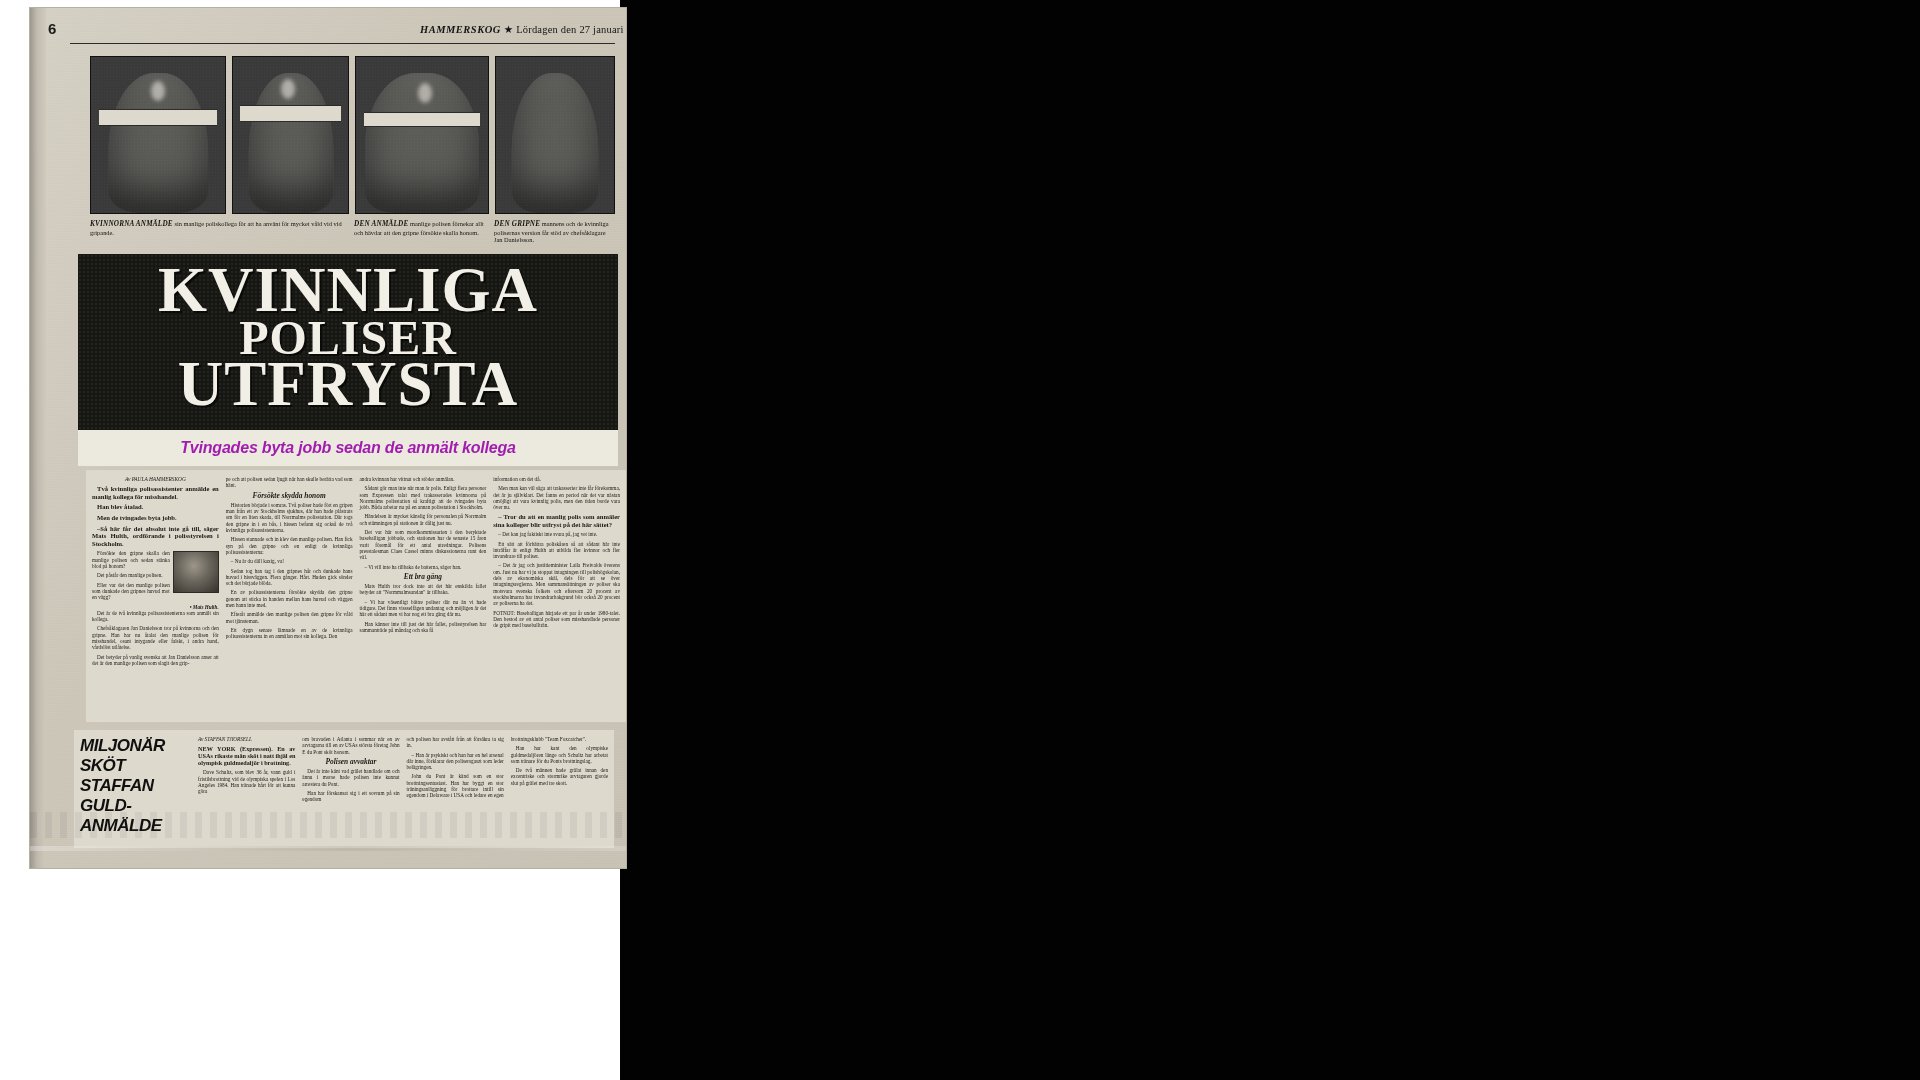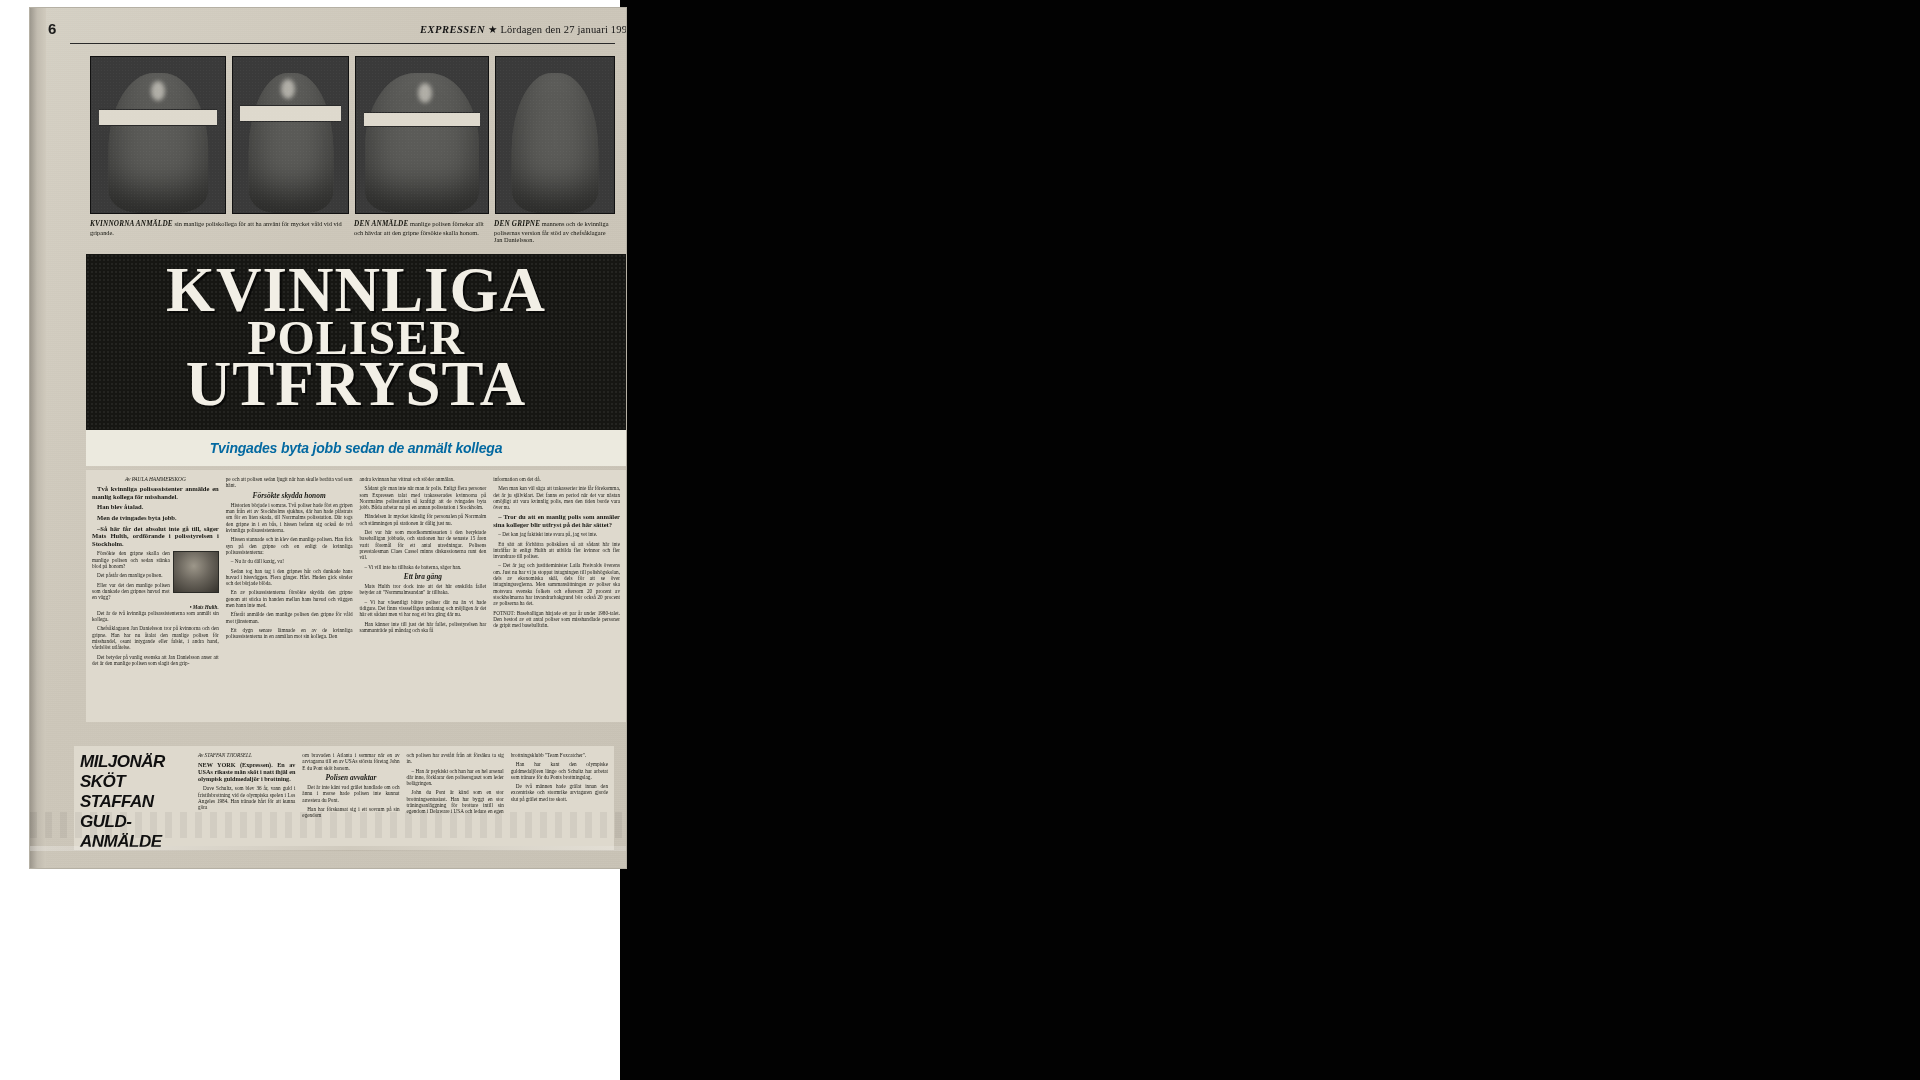--- a/index.html
+++ b/index.html
@@ -121,21 +121,21 @@
   .cap {
     font-family: "Liberation Serif", serif;
     font-size: 6.4px; line-height: 7.6px; color: #15150f;
   }
   .cap b { font-weight: bold; font-style: italic; font-size: 7.2px; letter-spacing: .2px;}
   .cap.c1 { width: 258px; }
   .cap.c2 { width: 134px; }
   .cap.c3 { width: 119px; }
   
   .headline-block {
-    position: absolute; left: 56px; top: 246px; width: 540px; height: 212px;
+    position: absolute; left: 48px; top: 246px; width: 540px; height: 212px;
     background: #161613;
     overflow: hidden;
   }
   .headline-block .noise {
     position: absolute; inset: 0;
     background-image: radial-gradient(rgba(255,255,255,.06) 1px, transparent 1px);
     background-size: 4px 4px;
   }
   .hl {
     position: relative;
@@ -151,21 +151,21 @@
   .hl2 { font-size: 48px; margin-top: -4px; }
   .hl3 { font-size: 63px; margin-top: -4px; }
   .kicker-bar {
     position: absolute; left: 0; bottom: 0; width: 100%; height: 36px;
     background: #eceadf;
     display: flex; align-items: center; justify-content: center;
   }
   .kicker {
     font-family: "Liberation Sans", sans-serif;
     font-style: italic; font-weight: bold;
-    font-size: 14px; color: #0369a1;
+    font-size: 16px; color: #a21caf;
     letter-spacing: -.2px;
   }
   
   .body-cols {
     position: absolute; left: 56px; top: 462px; width: 540px; height: 252px;
     display: flex; gap: 7px;
     background: #ded9cd;
     padding: 6px 6px 8px 6px;
     box-sizing: border-box;
   }
@@ -199,25 +199,25 @@
     margin: 1px 0 2px 3px;
     background: radial-gradient(circle at 45% 35%, #9d978a 0%, #6a655c 45%, #35322c 100%);
     border: 1px solid #2a2a26;
   }
   .mugcap {
     font-size: 5.2px; font-weight: bold; font-style: italic; text-align: right;
     clear: both; margin-top: 1px;
   }
   
   .bottom-article {
-    position: absolute; left: 44px; top: 722px; width: 540px; height: 104px;
+    position: absolute; left: 44px; top: 722px; width: 540px; height: 118px;
     background: #ded9cd;
     box-sizing: border-box;
     padding: 6px;
-    display: flex; gap: 7px; margin-top: 16px;
+    display: flex; gap: 7px;
   }
   .bigtitle {
     width: 112px;
     font-family: "Liberation Sans", sans-serif;
     font-weight: bold; font-style: italic;
     font-size: 17px; line-height: 20px; color: #101010;
     letter-spacing: -.5px;
   }
   .bcol {
     width: 98px;
@@ -242,21 +242,21 @@
 <div class="page-canvas">
   <div class="scan-bg"></div>
   <div class="scan-bg-right"></div>
 
   <div class="newspaper">
     <div class="paper-tex"></div>
     <div class="edge-left"></div>
 
     <div class="folio">6</div>
     <div class="masthead-center">
-      <span class="brand">EXPRESSEN</span>
+      <span class="brand">HAMMERSKOG</span>
       <span>★</span>
       <span>Lördagen den 27 januari 1996</span>
     </div>
     <div class="rule"></div>
 
     <div class="photo-strip">
       <div class="photo p1">
         <div class="silhouette"></div>
         <div class="bandmask"></div>
         <div class="glint" style="left:60px; top:24px;"></div>

